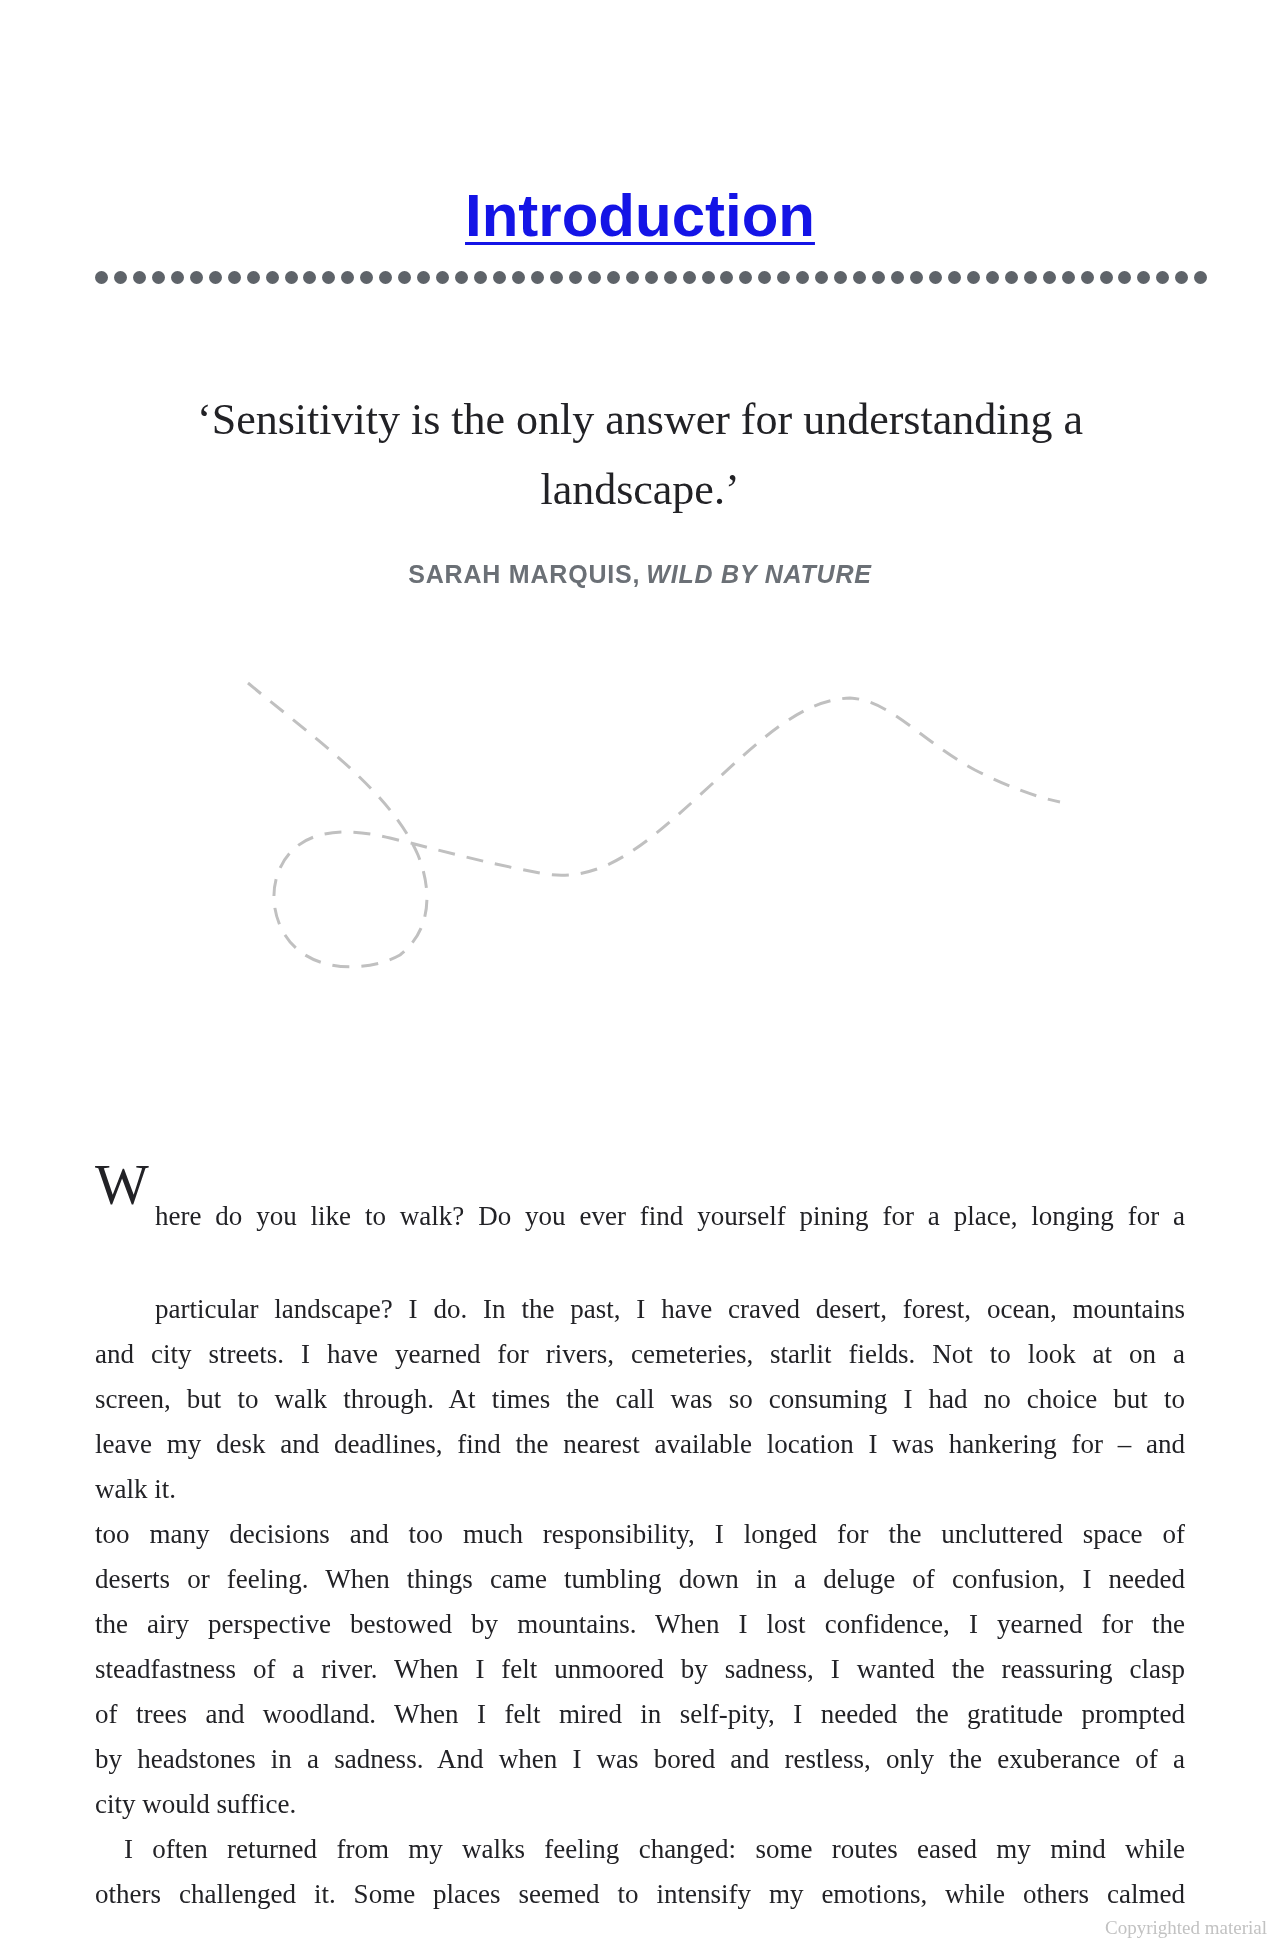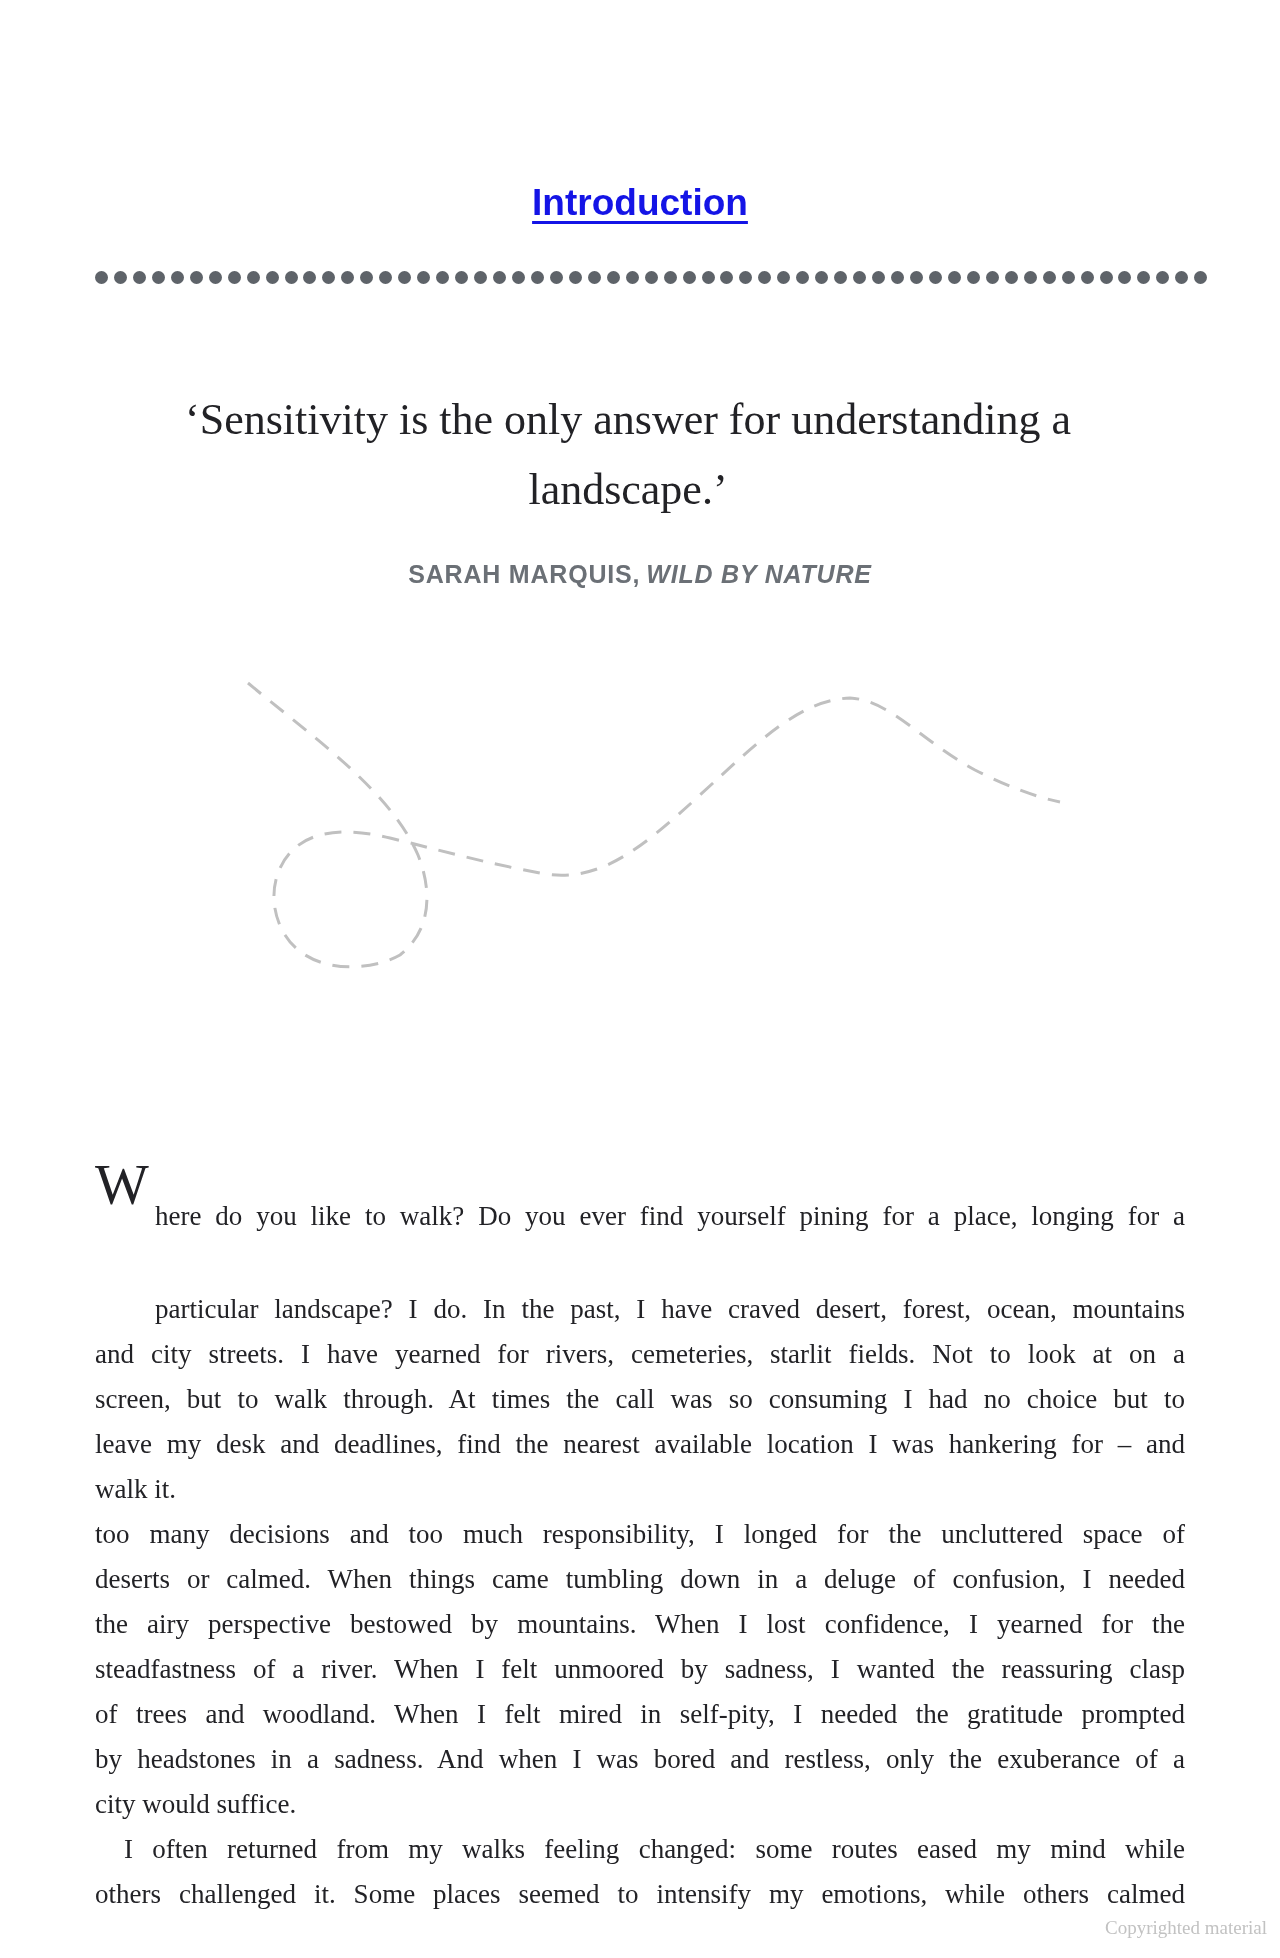--- a/index.html
+++ b/index.html
@@ -13,41 +13,41 @@
   }
   
   .title-row{
     position:absolute; top:183px; left:0; width:100%;
     text-align:center;
   }
   .title-link{
     display:inline-block;
     font-family:"Liberation Sans", sans-serif;
     font-weight:700;
-    font-size:37px;
+    font-size:60px;
     line-height:1.1;
     color:var(--title-link);
     text-decoration:underline;
     text-decoration-thickness:3px;
     text-underline-offset:6px;
     cursor:pointer;
   }
   
   .dots{
     position:absolute; left:95px; top:271px; width:1113px; height:13px;
     display:flex; justify-content:space-between; align-items:center;
   }
   .dot{
     width:13px; height:13px; border-radius:50%;
     background:var(--dots);
     flex:0 0 auto;
   }
   
   .quote{
-    position:absolute; top:385px; left:48px; width:1160px;
+    position:absolute; top:385px; left:60px; width:1160px;
     text-align:center;
     font-size:44px;
     line-height:70px;
     color:var(--body-text);
   }
   
   .attr{
     position:absolute; top:560px; left:0; width:100%;
     text-align:center;
     font-family:"Liberation Sans", sans-serif;
@@ -186,21 +186,21 @@
   <div class="bodytext">
     <span class="dropcap">W</span>
     <div id="paragraphs">
         <div class="line dropwrap">here do you like to walk? Do you ever find yourself pining for a place, longing for a</div>
         <div class="line dropwrap">particular landscape? I do. In the past, I have craved desert, forest, ocean, mountains</div>
         <div class="line">and city streets. I have yearned for rivers, cemeteries, starlit fields. Not to look at on a</div>
         <div class="line">screen, but to walk through. At times the call was so consuming I had no choice but to</div>
         <div class="line">leave my desk and deadlines, find the nearest available location I was hankering for – and</div>
         <div class="line lastline">walk it.</div>
         <div class="line">too many decisions and too much responsibility, I longed for the uncluttered space of</div>
-        <div class="line">deserts or calmed. When things came tumbling down in a deluge of confusion, I needed</div>
+        <div class="line">deserts or feeling. When things came tumbling down in a deluge of confusion, I needed</div>
         <div class="line">the airy perspective bestowed by mountains. When I lost confidence, I yearned for the</div>
         <div class="line">steadfastness of a river. When I felt unmoored by sadness, I wanted the reassuring clasp</div>
         <div class="line">of trees and woodland. When I felt mired in self-pity, I needed the gratitude prompted</div>
         <div class="line">by headstones in a sadness. And when I was bored and restless, only the exuberance of a</div>
         <div class="line lastline">city would suffice.</div>
         <div class="line pindent">I often returned from my walks feeling changed: some routes eased my mind while</div>
         <div class="line">others challenged it. Some places seemed to intensify my emotions, while others calmed</div>
       </div>
   </div>
 

